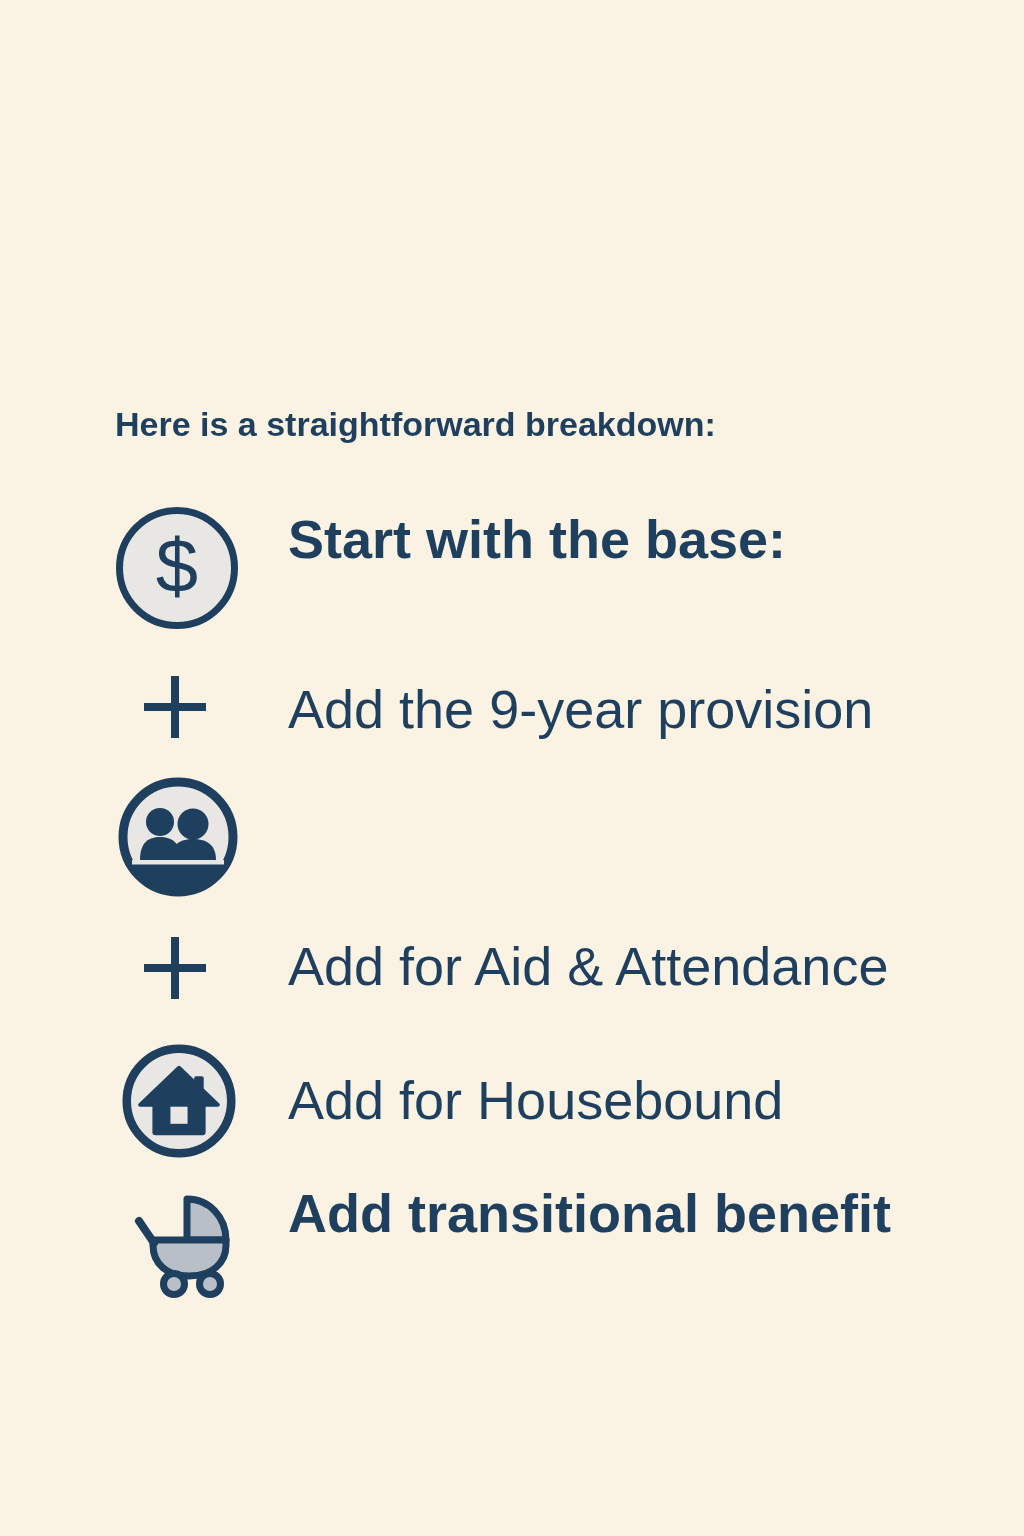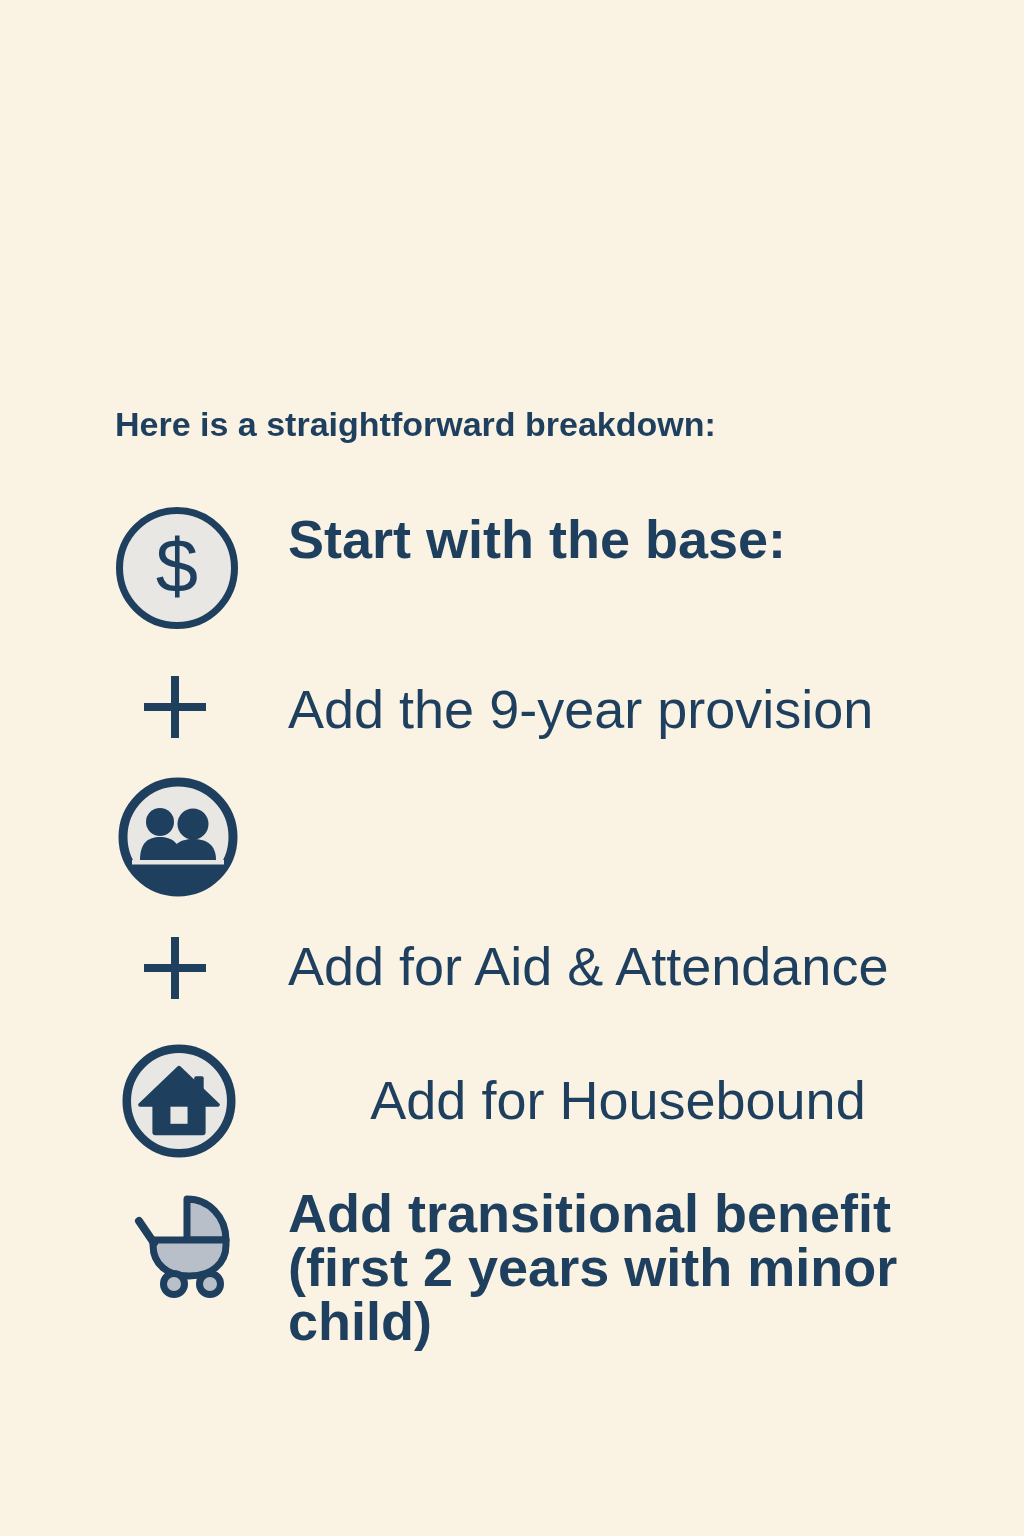--- a/index.html
+++ b/index.html
@@ -33,21 +33,21 @@
     position:absolute; left:271px; width:660px;
     font-size:54px; line-height:54px;
     color: var(--navy, #1e3f5e);
     margin-left: 17px;
   }
   .step-text .b { font-weight:700; }
   .t1 { top:512px; }
   .t2 { top:682px; }
   .t3 { top:786px; }
   .t4 { top:939px; }
-  .t5 { top:1073px;text-align:center; }
+  .t5 { top:1073px; }
   .t6 { top:1186px;font-weight:bold; }
 
   
   .circle-icon {
     position:absolute; box-sizing:border-box;
     border-radius:50%;
     background: var(--iconfill, #e8e7e4);
     border:7px solid var(--navy, #1e3f5e);
     display:flex; align-items:center; justify-content:center;
   }
@@ -120,16 +120,15 @@
 
   <svg class="svg-icon ic-stroller" viewBox="0 0 102 106" xmlns="http://www.w3.org/2000/svg">
     <path d="M55,7 L55,48 L94,48 C94,25 77,7 55,7 Z" fill="#b9bfc9" stroke="#1e3f5e" stroke-width="7" stroke-linejoin="round"></path>
     <path d="M21,48 L94,48 L94,53 C94,72 79,84 57,84 C35,84 21,72 21,53 Z" fill="#b9bfc9" stroke="#1e3f5e" stroke-width="7" stroke-linejoin="round"></path>
     <path d="M22,51 L7,29" fill="none" stroke="#1e3f5e" stroke-width="8" stroke-linecap="round"></path>
     <circle cx="42" cy="92" r="10.5" fill="#b9bfc9" stroke="#1e3f5e" stroke-width="7"></circle>
     <circle cx="78" cy="92" r="10.5" fill="#b9bfc9" stroke="#1e3f5e" stroke-width="7"></circle>
   </svg>
   <div class="step-text t6">
     <div>Add transitional benefit</div>
-    <div>(first 2 years with minor child)</div>
   </div>
 
 </div>
 
 </body></html>

